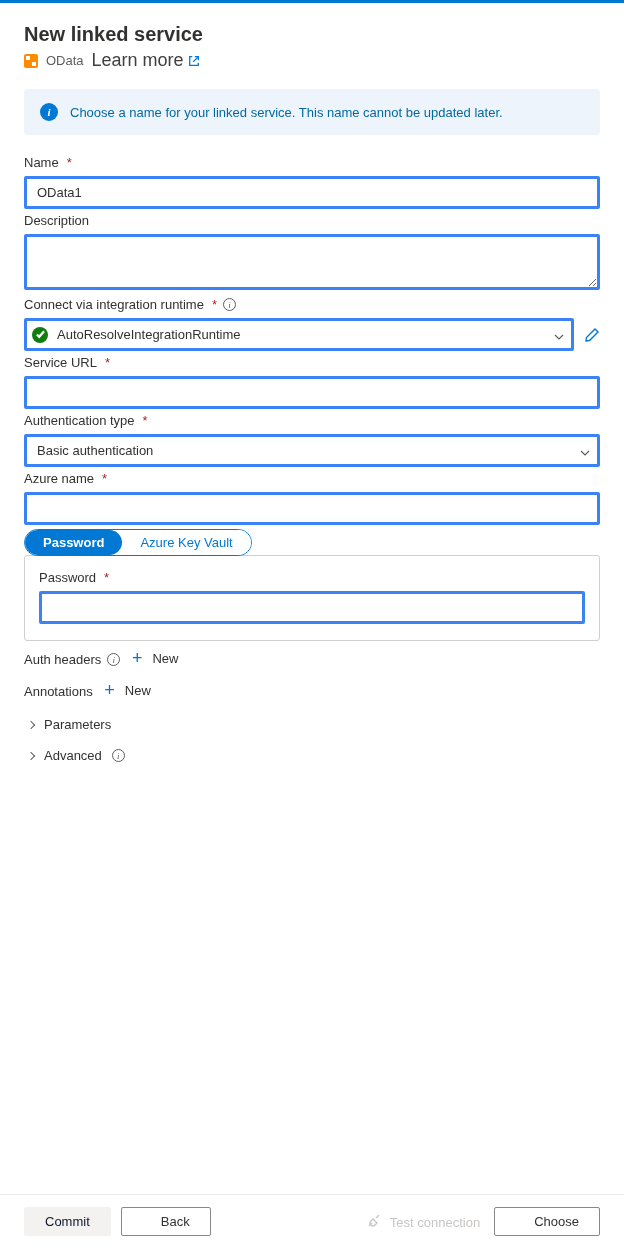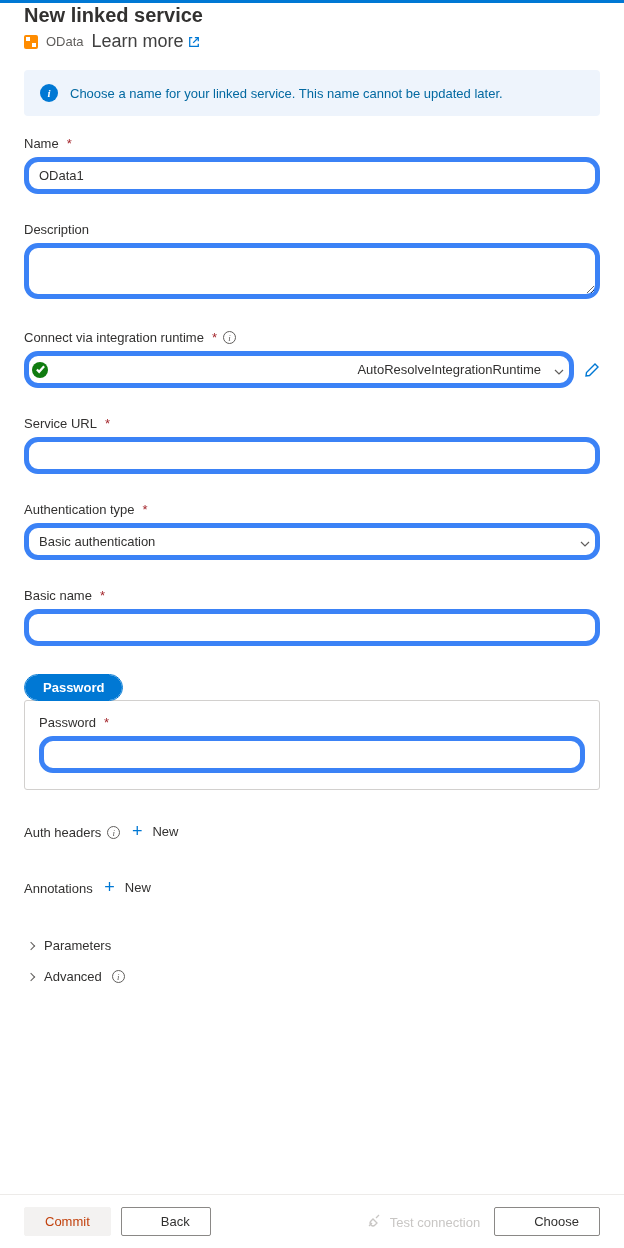--- a/index.html
+++ b/index.html
@@ -10,21 +10,21 @@
     font-size: 13px;
     color: #323130;
     background: #fff;
     overflow: hidden;
   }
   .top-accent {
     height: 3px;
     background: #0078d4;
   }
   .panel {
-    padding: 1px 24px 0 24px;
+    padding: 20px 24px 0 24px;
   }
   .header-title {
     font-size: 20px;
     font-weight: 600;
     color: #323130;
     margin-bottom: 4px;
   }
   .header-sub {
     display: flex;
     align-items: center;
@@ -93,21 +93,21 @@
     display: flex;
     align-items: center;
     justify-content: center;
     flex-shrink: 0;
   }
   .info-banner .msg {
     color: #0369a1;
     font-size: 13px;
   }
   .form-group {
-    margin-bottom: 28px;
+    margin-bottom: 4px;
   }
   .form-label {
     display: inline-flex;
     align-items: center;
     gap: 6px;
     margin-bottom: 6px;
     font-size: 13px;
     color: #323130;
   }
   .req {
@@ -122,22 +122,22 @@
     align-items: center;
     justify-content: center;
     font-size: 9px;
     font-style: italic;
     font-family: Georgia, serif;
     color: #605e5c;
     cursor: pointer;
   }
   .text-input, .select-input, .textarea-input {
     width: 100%;
-    border: 5px solid #3b82f6;
-    border-radius: 14px;
+    border: 3px solid #3b82f6;
+    border-radius: 2px;
     padding: 6px 10px;
     font-family: inherit;
     font-size: 13px;
     color: #323130;
     background: #fff;
   }
   .textarea-input {
     height: 56px;
     resize: both;
   }
@@ -154,21 +154,21 @@
     right: 10px;
     top: 50%;
     transform: translateY(-50%);
     pointer-events: none;
     width: 10px;
     height: 10px;
   }
   .chevron svg { width: 10px; height: 10px; }
   .runtime-row { display: flex; align-items: center; gap: 10px; }
   .runtime-row .select-wrapper { flex: 1; }
-  .runtime-row .select-input { padding-left: 30px; text-align: right; }
+  .runtime-row .select-input { padding-left: 30px; }
   .green-check {
     position: absolute;
     left: 8px;
     top: 50%;
     transform: translateY(-50%);
     width: 16px; height: 16px;
     background: #107c10;
     border-radius: 50%;
     display: flex;
     align-items: center;
@@ -261,21 +261,21 @@
   }
   .btn-secondary {
     background: #fff;
     border: 1px solid #8a8886;
     color: #323130;
     padding-left: 39px;
   }
   .btn-disabled {
     background: #f3f2f1;
     border: 1px solid #f3f2f1;
-    color: #c2410c;
+    color: #0f172a;
     cursor: default;
   }
   .test-conn {
     display: inline-flex;
     align-items: flex-end;
     gap: 8px;
     color: #c8c6c4;
     font-size: 13px;
     cursor: default;
   }
@@ -372,29 +372,30 @@
       <span class="chevron">
         <svg viewBox="0 0 10 10">
             <path d="M1 3l4 4 4-4" fill="none" stroke="#605e5c" stroke-width="1.2"></path>
           </svg>
       </span>
     </div>
   </div>
 
   <div class="form-group">
     <div class="form-label">
-      <span>Basic name</span>
+      <span>Azure name</span>
       <span class="req">*</span>
     </div>
     <input type="text" class="text-input" style="">
   </div>
 
   <div class="form-group">
     <div class="pill-group">
       <button class="pill active">Password</button>
+      <button class="pill">Azure Key Vault</button>
     </div>
     <div class="boxed-section">
       <div class="form-label">
         <span>Password</span>
         <span class="req">*</span>
       </div>
       <input type="password" class="text-input" style="">
     </div>
   </div>
 

